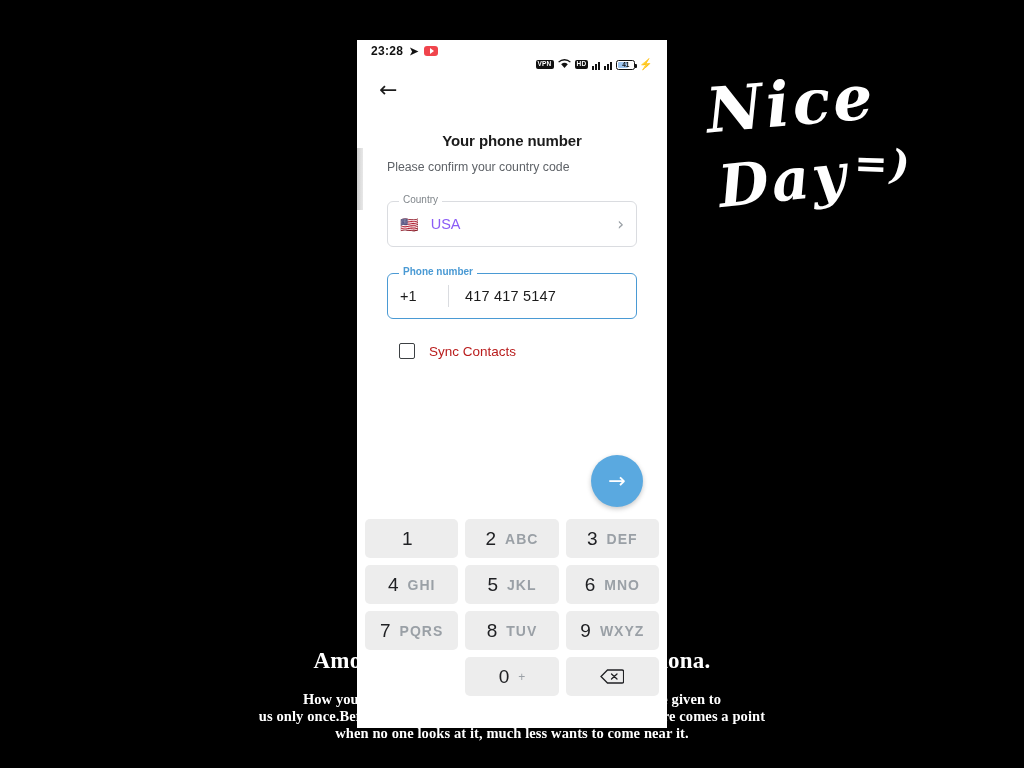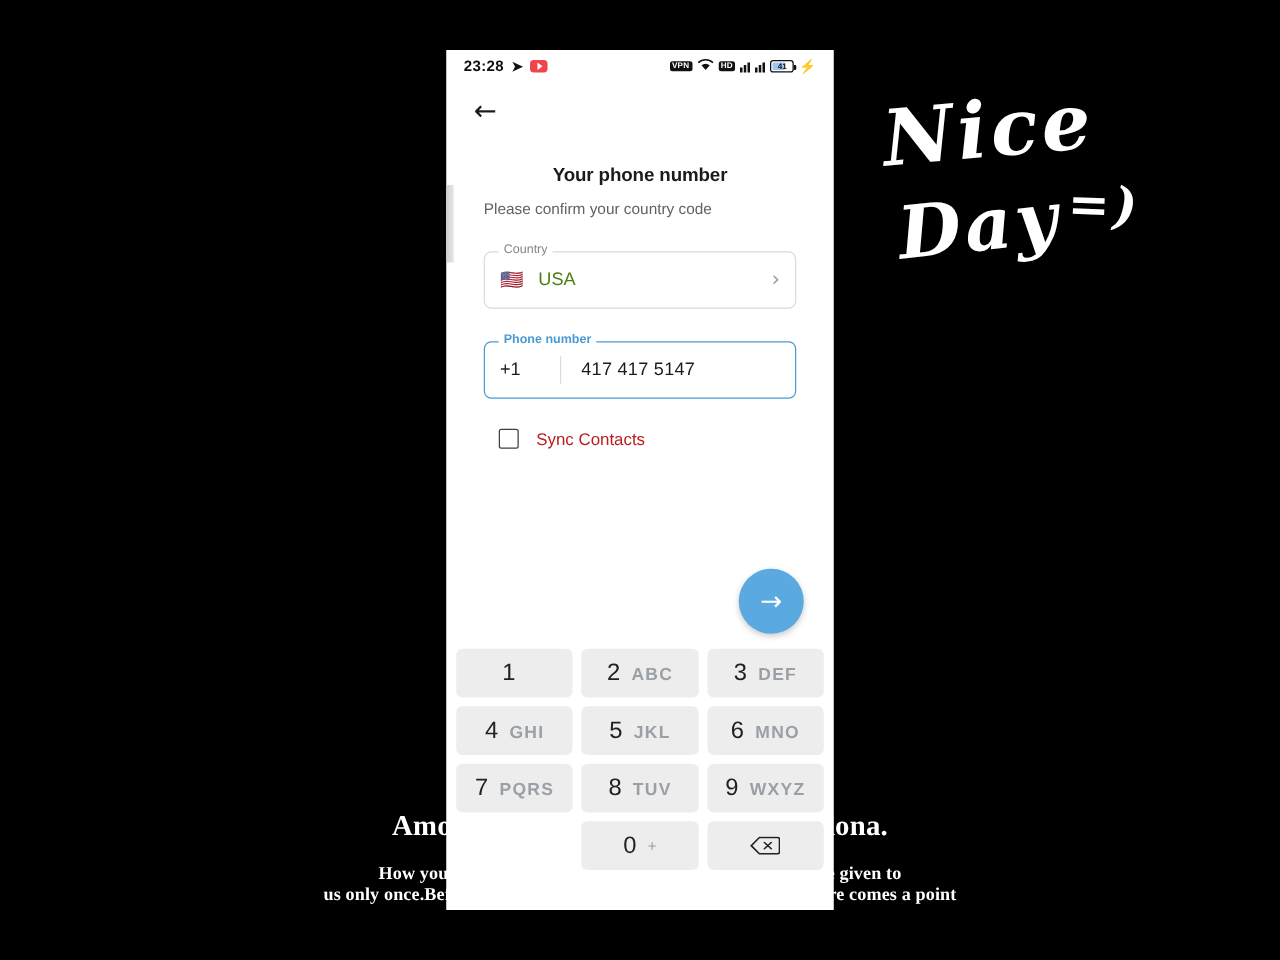--- a/index.html
+++ b/index.html
@@ -56,20 +56,21 @@
     position: absolute; left: 357px; top: 148px; width: 6px; height: 62px;
     background: linear-gradient(90deg,#cfcfcf,#e8e8e8);
     z-index: 5;
   }
 
   
   .statusbar {
     height: 26px; display: flex; 
     padding: 4px 14px; font-size: 11.5px; color: #111;
     font-weight: bold;
+    flex-direction: column;
   }
   .sb-left { display: flex; align-items: center; gap: 6px; }
   .sb-time { font-size: 12px; letter-spacing: .3px; }
   .tg-icon { color: #111; font-size: 11px; transform: rotate(0deg); }
   .yt-icon {
     width: 14px; height: 10px; background: #f0444c; border-radius: 3px;
     display: inline-flex; align-items: center; justify-content: center;
   }
   .yt-icon::after {
     content: ""; border-left: 4px solid #fff;
@@ -128,21 +129,21 @@
     display: flex; align-items: center; padding: 0 12px;
     background: #fff;
   }
   .field.focused { border-color: #4a9ad4; border-width: 1.6px; }
   .field-label {
     position: absolute; top: -7px; left: 11px; padding: 0 4px;
     background: #fff; font-size: 10px; color: #80868b; line-height: 1; text-align: center;
   }
   .field.focused .field-label { color: #4a9ad4; font-weight: bold; }
   .flag { font-size: 15px; margin-right: 12px; line-height: 1; }
-  .country-name { font-size: 14.5px; color: #4d7c0f; }
+  .country-name { font-size: 14.5px; color: #8b5cf6; }
   .chevron {
     margin-left: auto; color: #9aa0a6; font-size: 17px; line-height: 1;
     font-family: "DejaVu Sans", sans-serif;
   }
   .dial-code {
     font-size: 14.5px; color: #1b1b1b; width: 48px;
   }
   .phone-divider { width: 1px; height: 22px; background: #dadce0; margin-right: 16px; }
   .phone-value { font-size: 14.5px; color: #1b1b1b; letter-spacing: .2px; }
 
@@ -194,20 +195,21 @@
     <div class="hw-line hw1">Nice</div>
     <div class="hw-line hw2">
       <span>Day</span><span class="hw-smiley">=)</span>
     </div>
   </div>
 
   <div class="bg-tagline">Amor con amor se paga, amar perdona.</div>
   <div class="bg-paragraph">
     <div>How you live your life is your business, and our bodies are given to</div>
     <div>us only once.Before you know it,  health leaves ; as your body there comes a point</div>
+    <div>when no one looks at it,  much less wants to come near it.</div>
   </div>
 
   <div class="phone-edge"></div>
 
   <div id="phone">
 
     <div class="statusbar">
       <div class="sb-left">
         <span class="sb-time">23:28</span>
         <span class="tg-icon">➤</span>

